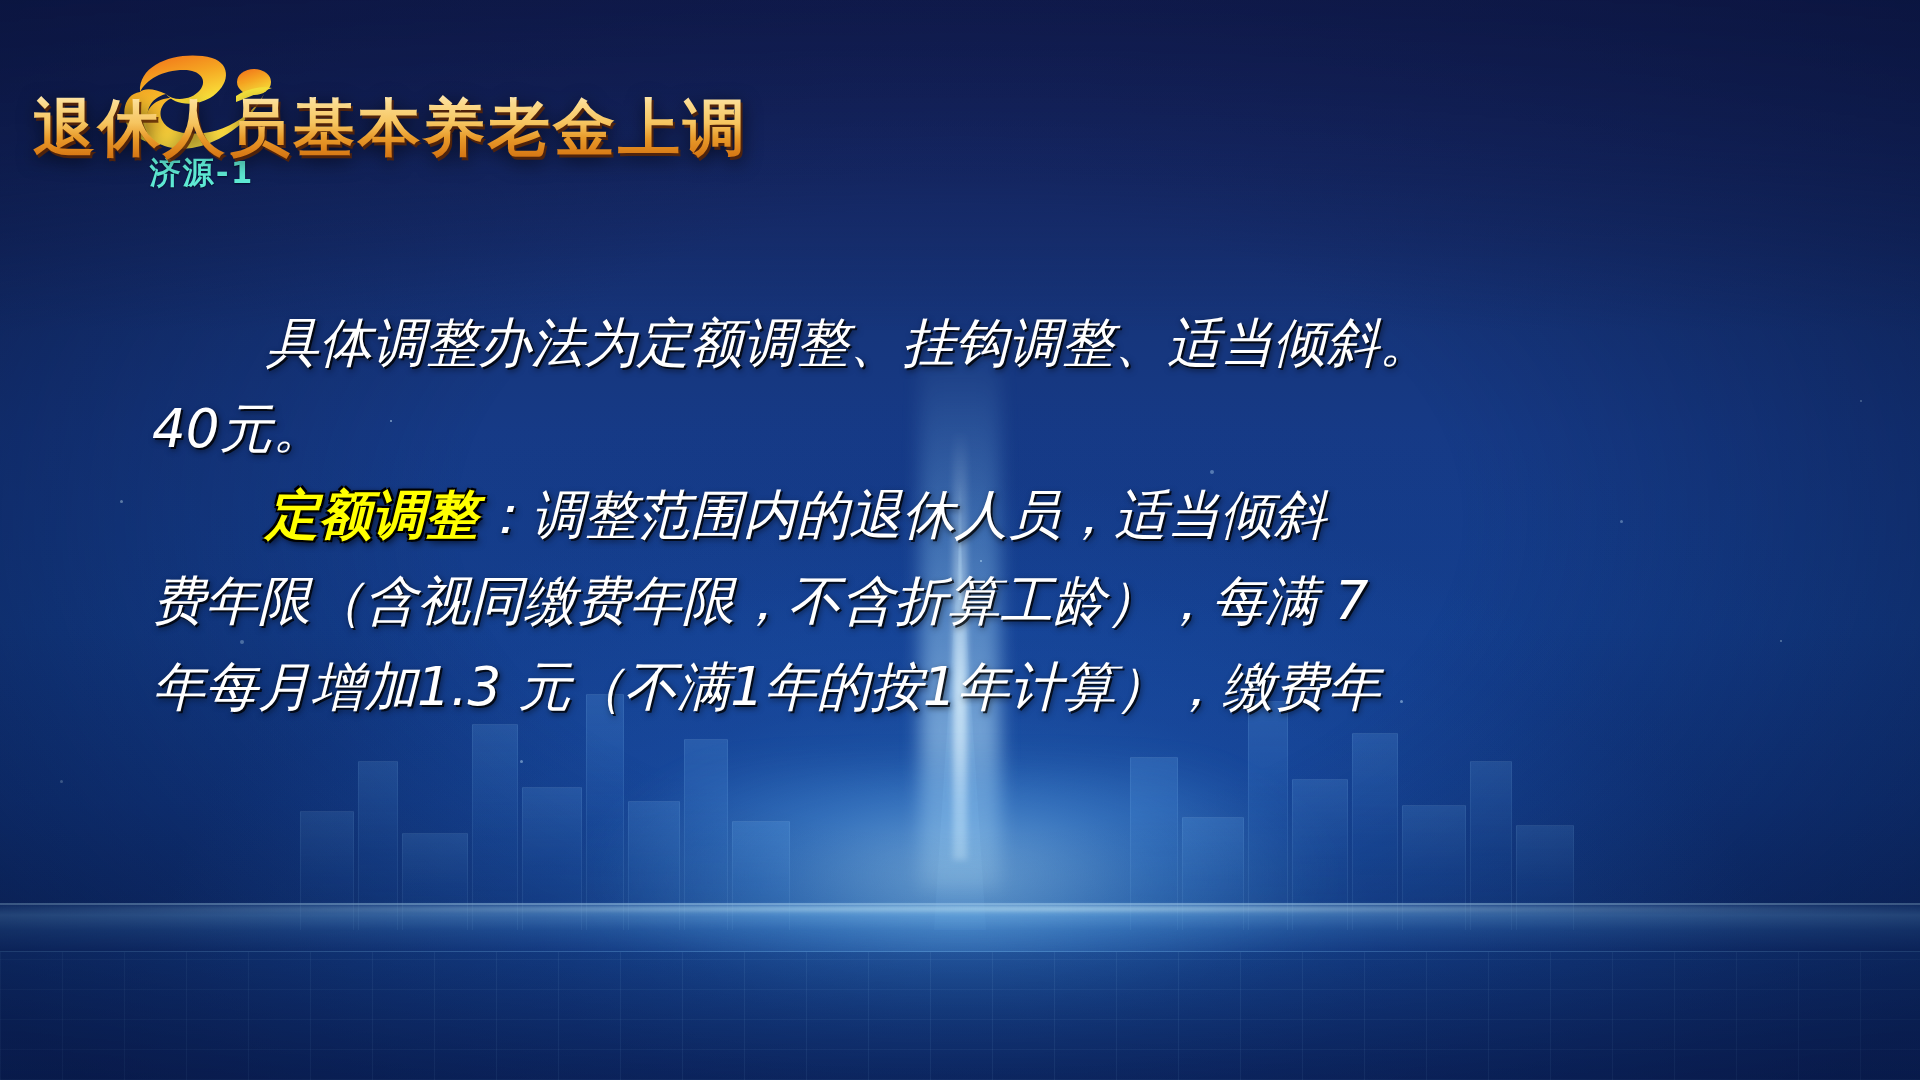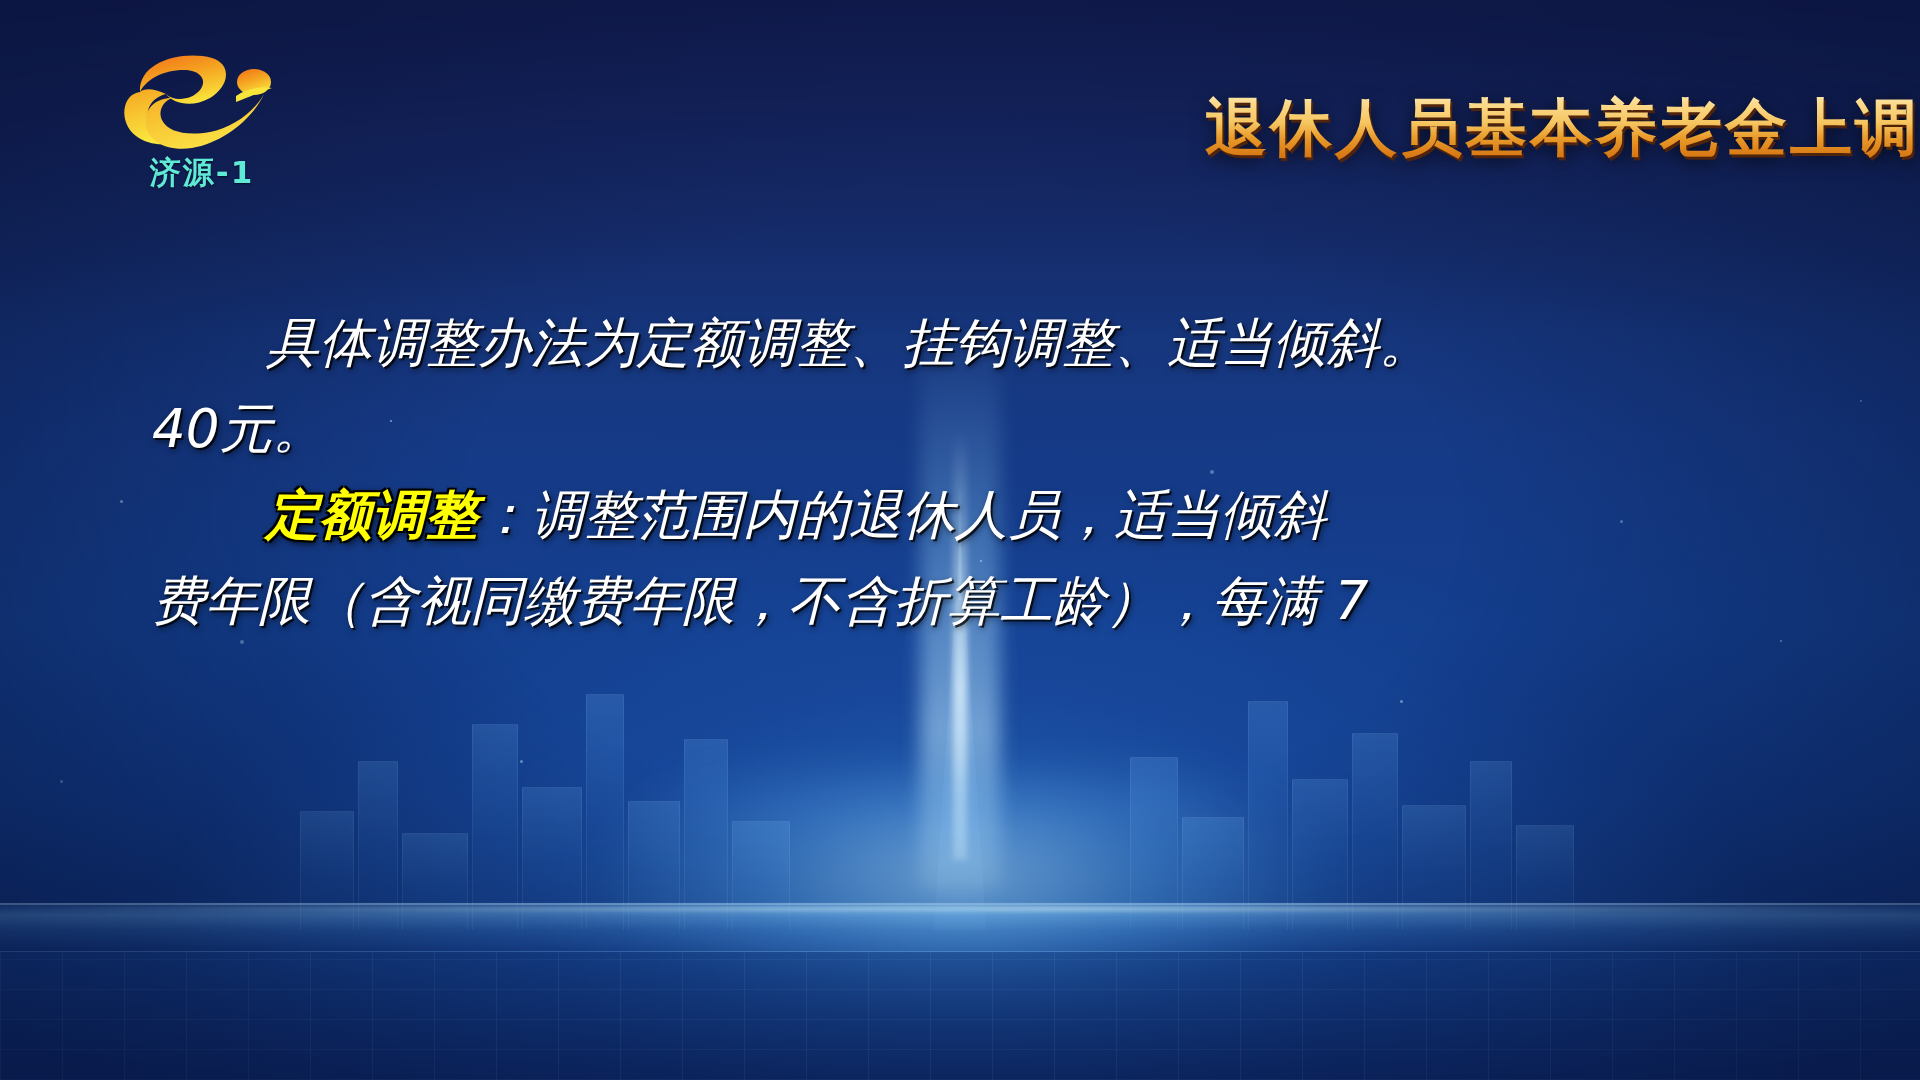--- a/index.html
+++ b/index.html
@@ -170,31 +170,32 @@
     color: #5eead4;
     text-shadow: 0 1px 2px rgba(0,0,0,0.55);
     font-family: "DejaVu Sans", "Liberation Sans", sans-serif;
   }
 
   
   .title {
     position: absolute;
     left: 0; right: 0;
     top: 86px;
-    text-align: right;
+    text-align: left;
     font-size: 62px;
     font-weight: bold;
     letter-spacing: 3px;
     font-family: "DejaVu Sans", "Liberation Sans", sans-serif;
     background: linear-gradient(180deg, #fff4cf 0%, #fbd98a 22%, #f6c560 44%, #e89a2a 62%, #d87a16 82%, #b95c08 100%);
     -webkit-background-clip: text;
     background-clip: text;
     color: transparent;
     -webkit-text-fill-color: transparent;
     filter: drop-shadow(2px 3px 0px rgba(92,38,4,0.85)) drop-shadow(0 4px 9px rgba(0,0,0,0.55));
+    padding-left: 33px;
   }
 
   
   .body-text {
     position: absolute;
     left: 152px;
     top: 300px;
     width: 1262px;
     font-size: 53px;
     line-height: 86px;
@@ -303,15 +304,16 @@
     <div class="logo-name">济源-1</div>
   </div>
 
   <div class="title">退休人员基本养老金上调</div>
 
   <div class="body-text" id="body-text">
       <span class="ln indent"><span class="">具体调整办法为定额调整、挂钩调整、适当倾斜。</span></span>
       <span class="ln"><span class="">40元。</span></span>
       <span class="ln indent"><span class="hl">定额调整</span><span class="">：调整范围内的退休人员，适当倾斜</span></span>
       <span class="ln"><span class="">费年限（含视同缴费年限，不含折算工龄），每满 7</span></span>
+      <span class="ln"><span class="">年每月增加1.3 元（不满1年的按1年计算），缴费年</span></span>
     </div>
 
 </div>
 
 </body></html>

